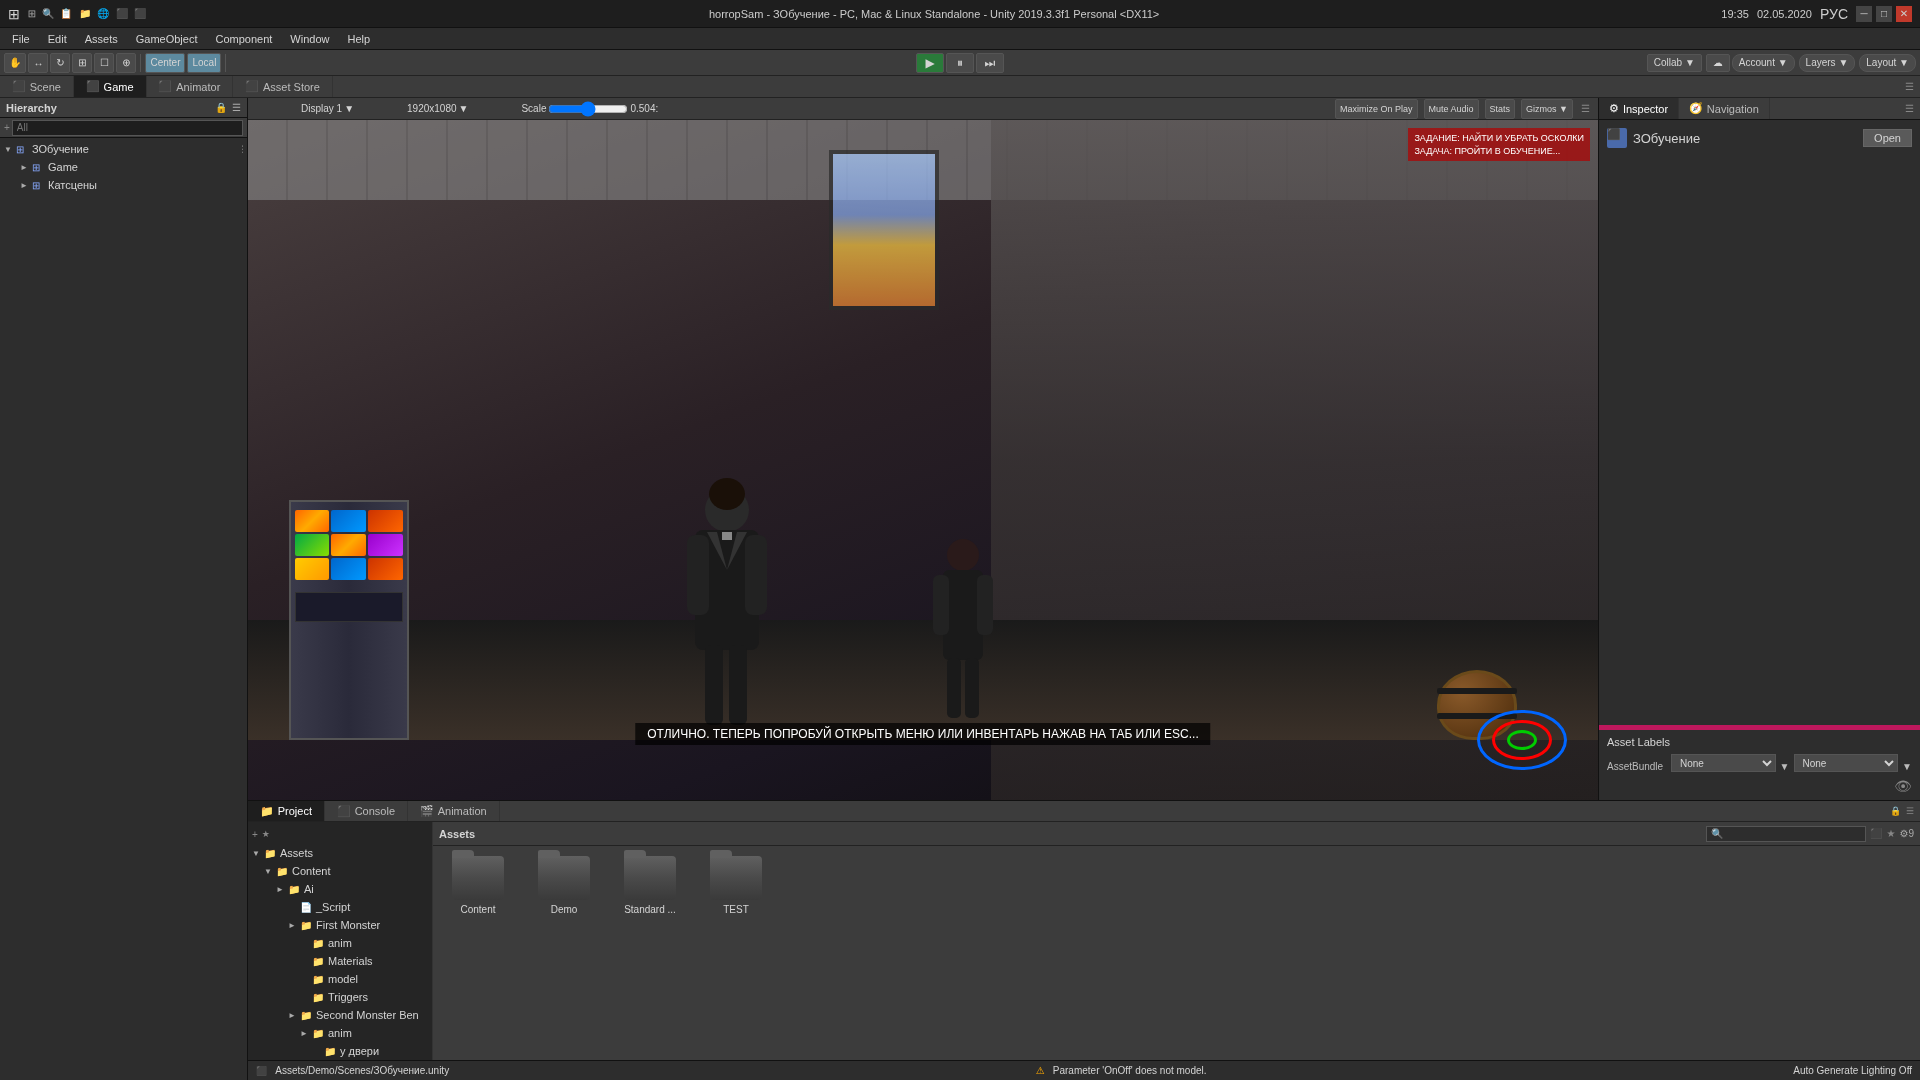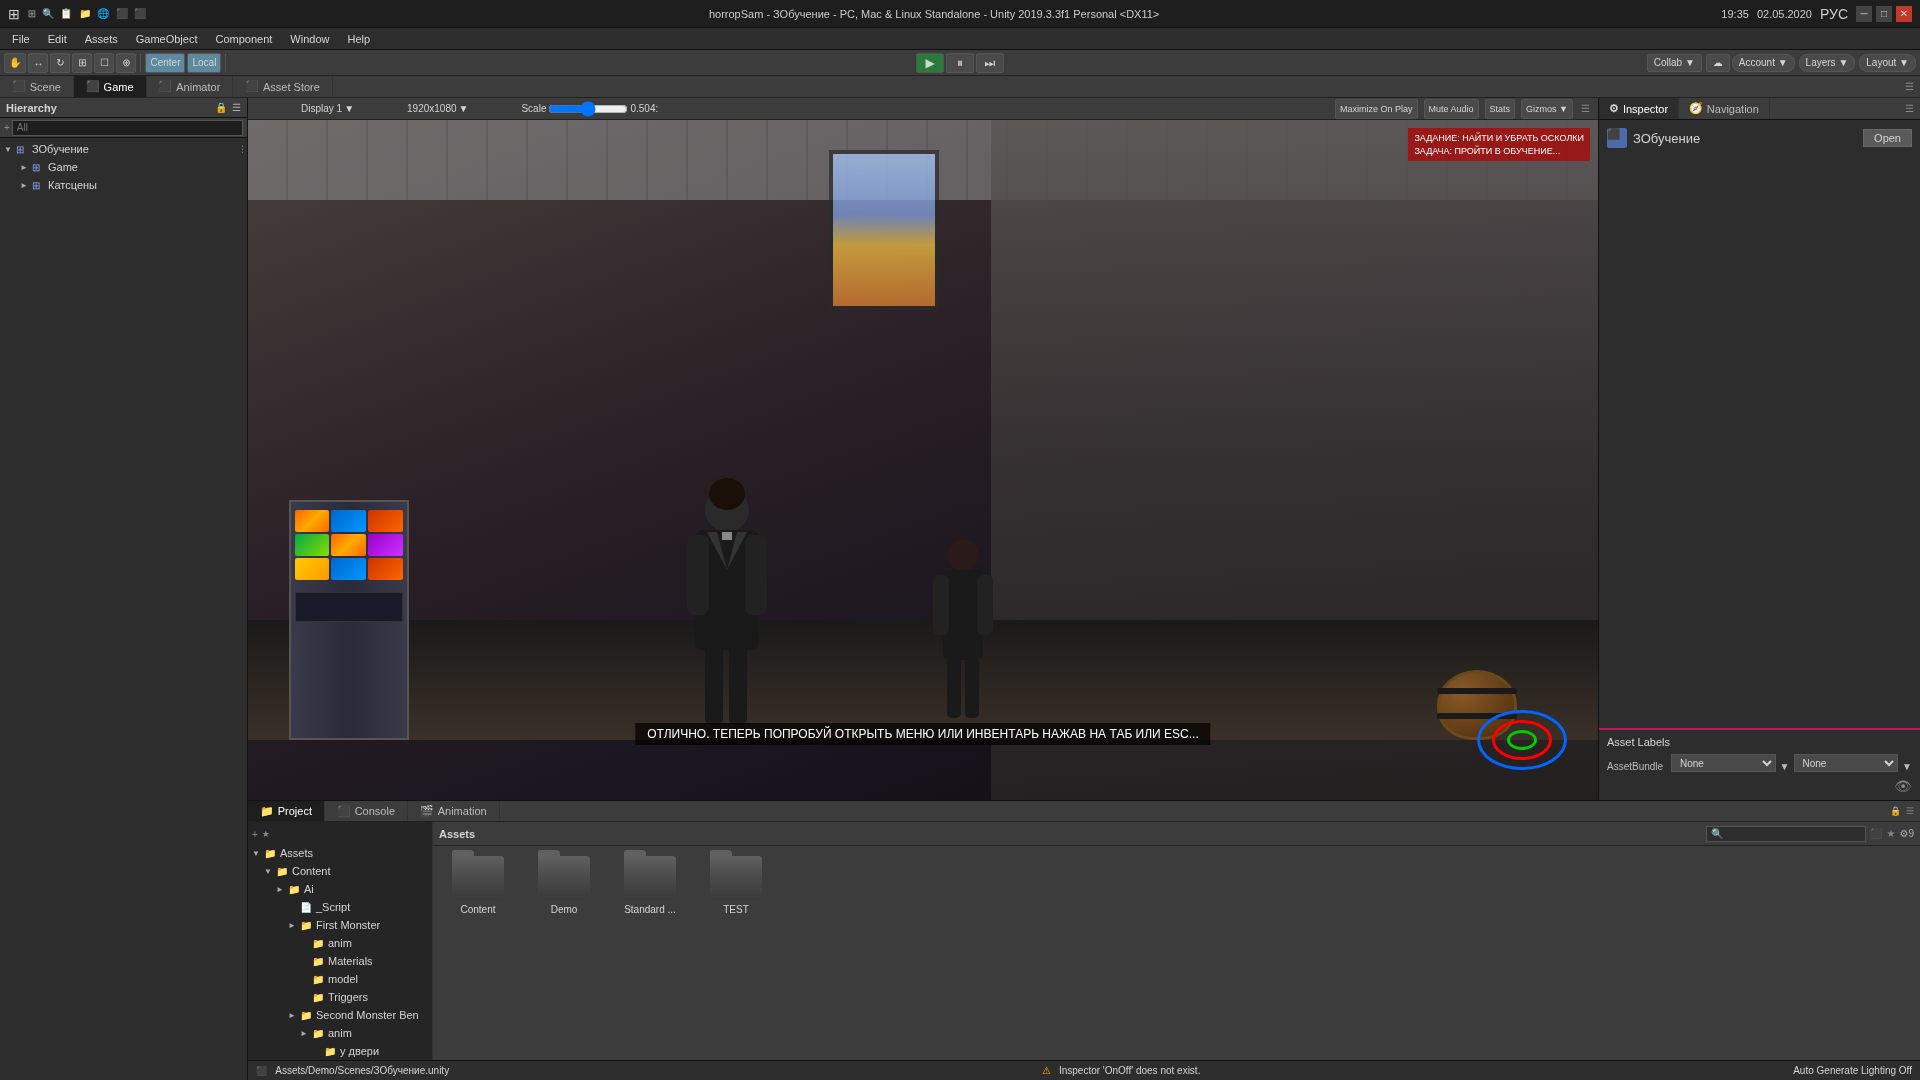--- a/index.html
+++ b/index.html
@@ -482,21 +482,21 @@
       font-size: 12px;
       cursor: pointer;
       display: flex; align-items: center; justify-content: center;
       border-radius: 2px;
     }
     .play-btn.active { background: #2a7a3a; }
 
     
     .asset-labels-section {
       padding: 6px 8px;
-      border-top: 2px solid #be185d;
+      border-top: 5px solid #be185d;
     }
     .asset-labels-title { font-size: 11px; color: #d4d4d4; margin-bottom: 6px; }
     .asset-labels-row {
       display: flex;
       align-items: flex-end;
       gap: 4px;
     }
     .asset-label-dropdown {
       background: #4a4a4a;
       border: 1px solid #555;
@@ -939,20 +939,20 @@
             </div>
           </div>
         </div>
       </div>
 
       <div id="status-bar">
         <span style="font-size:9px;color:#888;">⬛</span>
         <span class="status-text">Assets/Demo/Scenes/ЗОбучение.unity</span>
         <div style="flex:1;"></div>
         <span class="status-icon">⚠</span>
-        <span class="status-text">Inspector 'OnOff' does not exist.</span>
+        <span class="status-text">Parameter 'OnOff' does not model.</span>
         <div style="flex:1;"></div>
         <span class="status-text">Auto Generate Lighting Off</span>
       </div>
     </div>
 
   </div>
 </div>
 
 </body></html>

